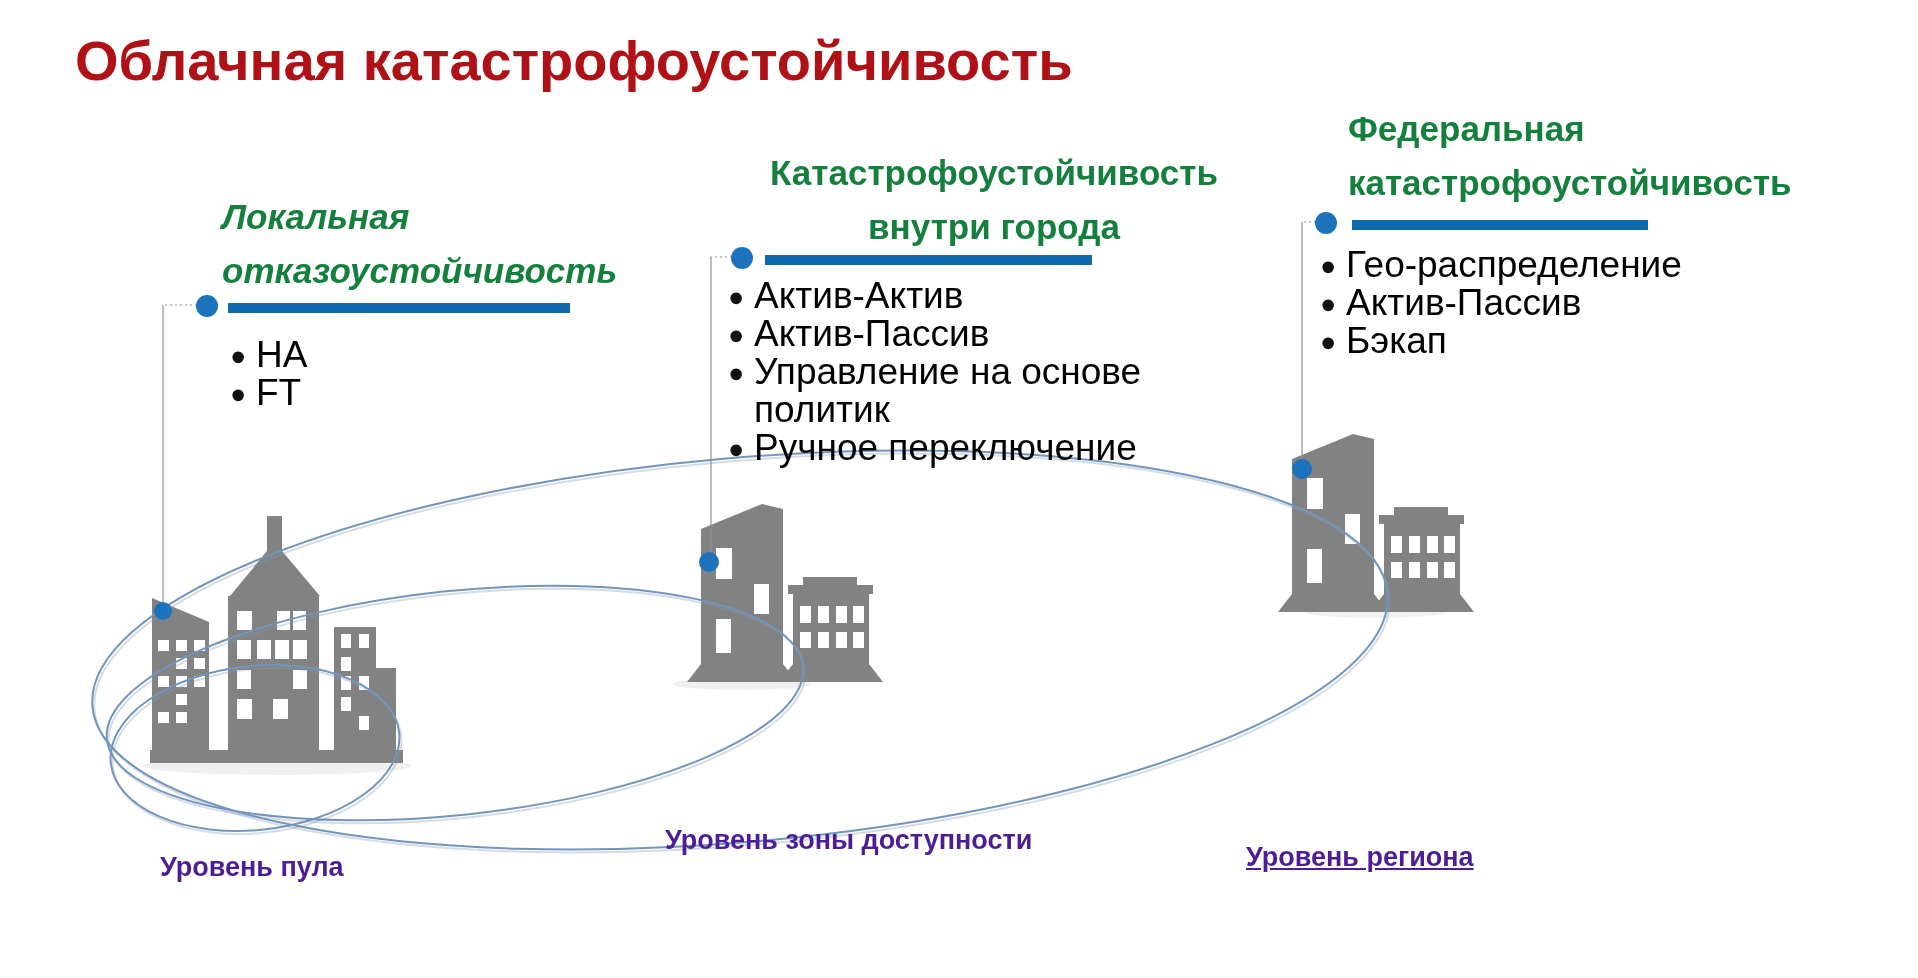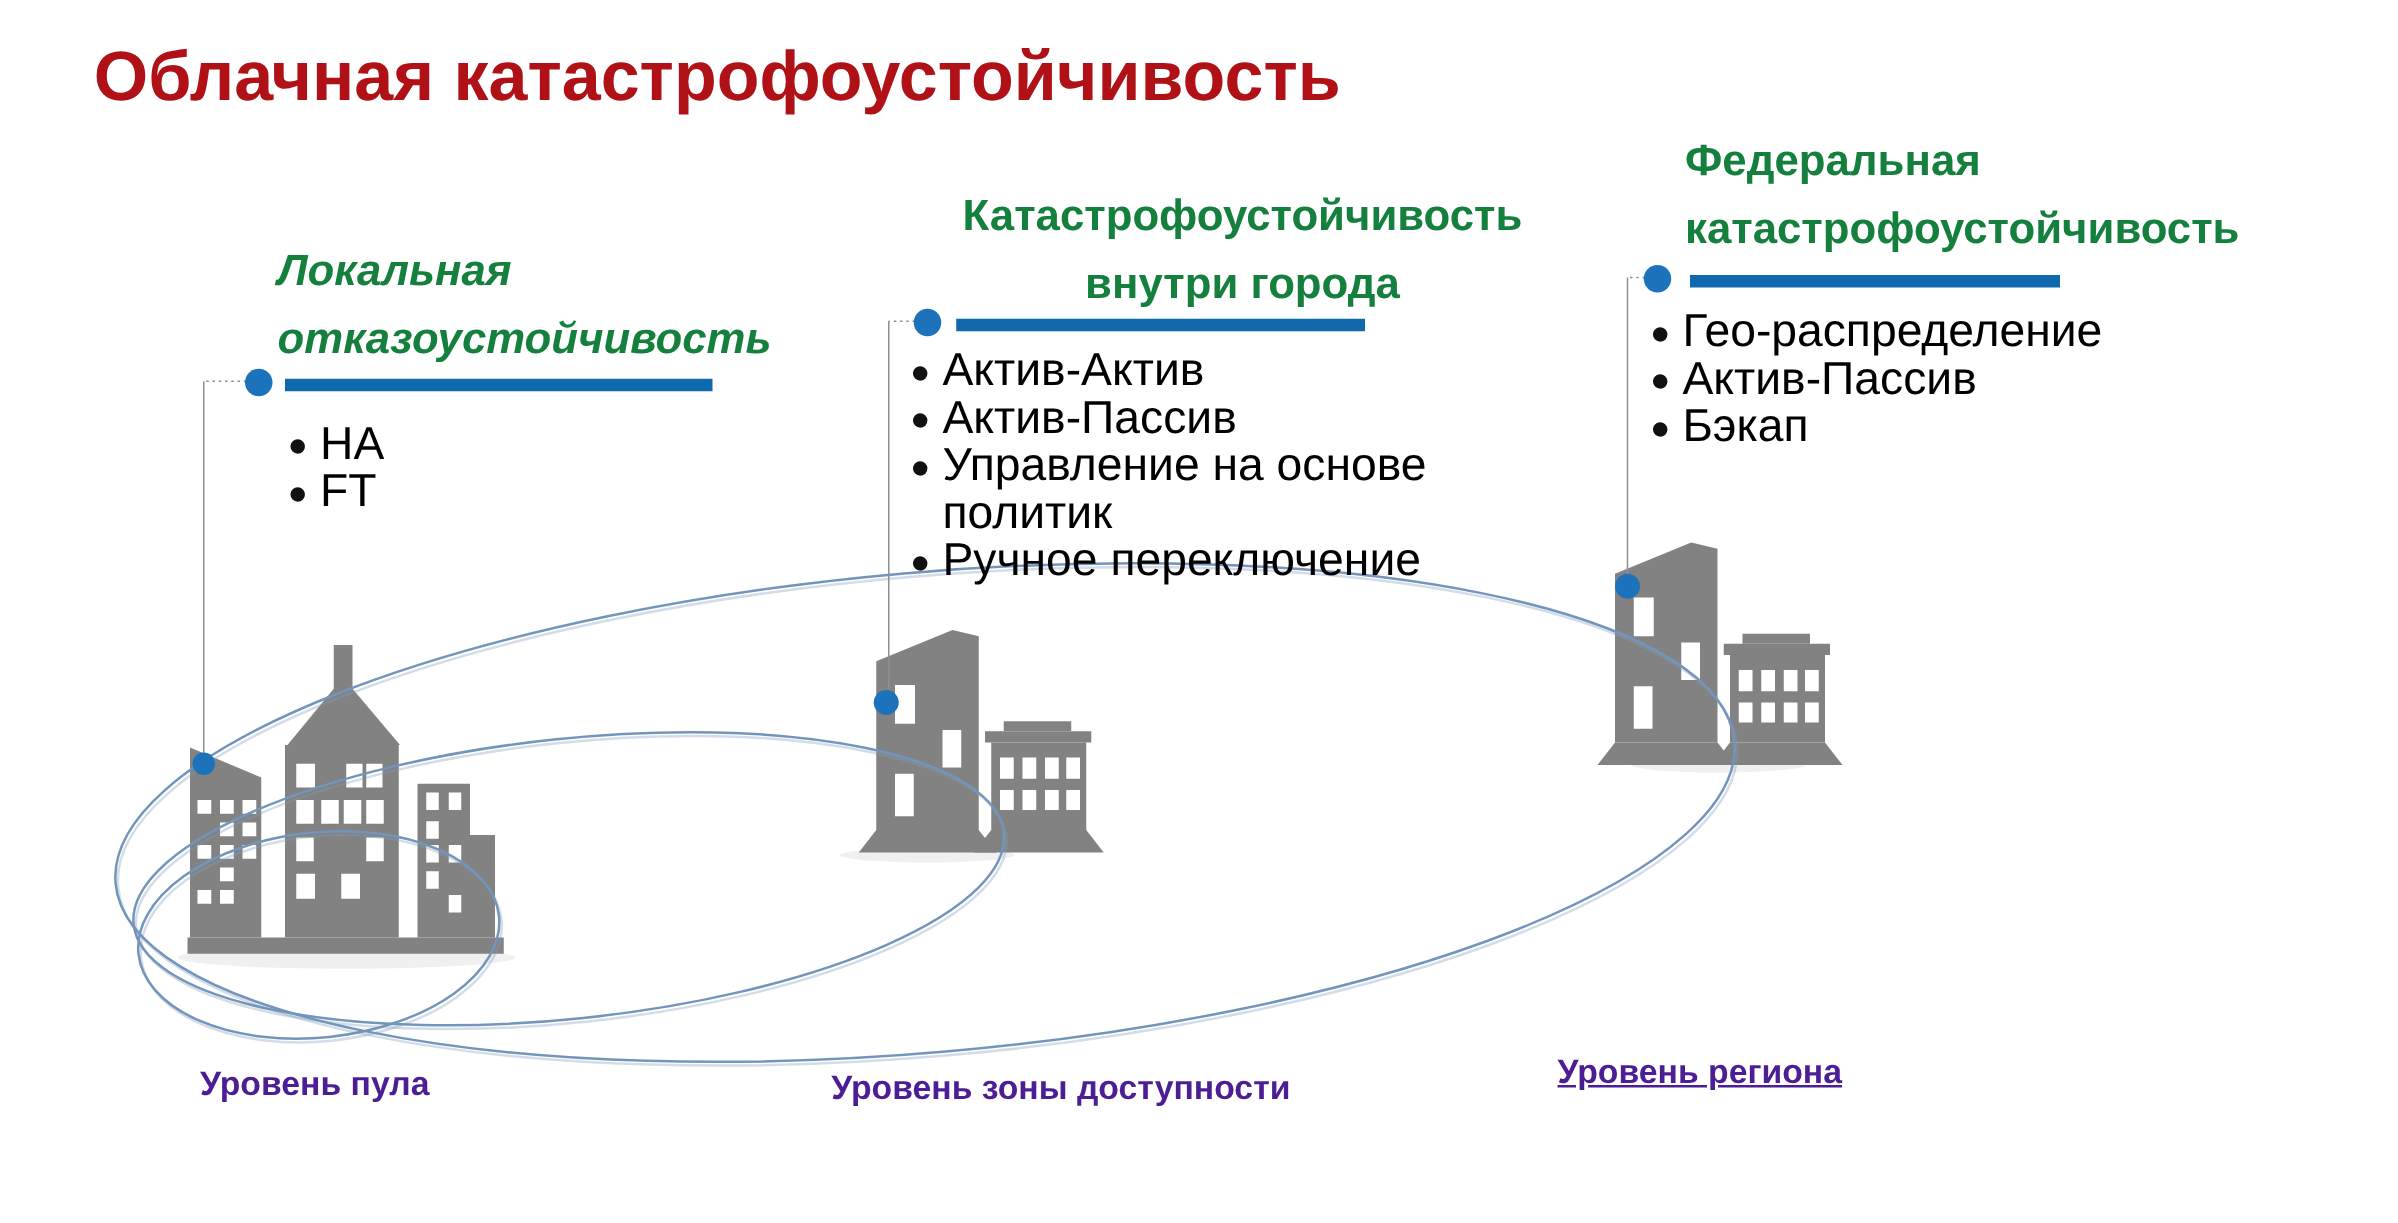--- a/index.html
+++ b/index.html
@@ -170,16 +170,16 @@
   </ul>
 
   <div class="abs heading" style="left:1348px; top:102px; width:450px;">Федеральная катастрофоустойчивость</div>
   <ul class="abs bullets" style="left:1320px; top:246px; width:440px;">
     <li>Гео-распределение</li>
     <li>Актив-Пассив</li>
     <li>Бэкап</li>
   </ul>
 
   <div class="abs level-label" style="left:160px; top:852px;">Уровень пула</div>
-  <div class="abs level-label" style="left:665px; top:855px;">Уровень зоны доступности</div>
+  <div class="abs level-label" style="left:665px; top:825px;">Уровень зоны доступности</div>
   <div class="abs level-label" style="left:1246px; top:842px;text-decoration:underline;">Уровень региона</div>
 
 </div>
 
 </body></html>

